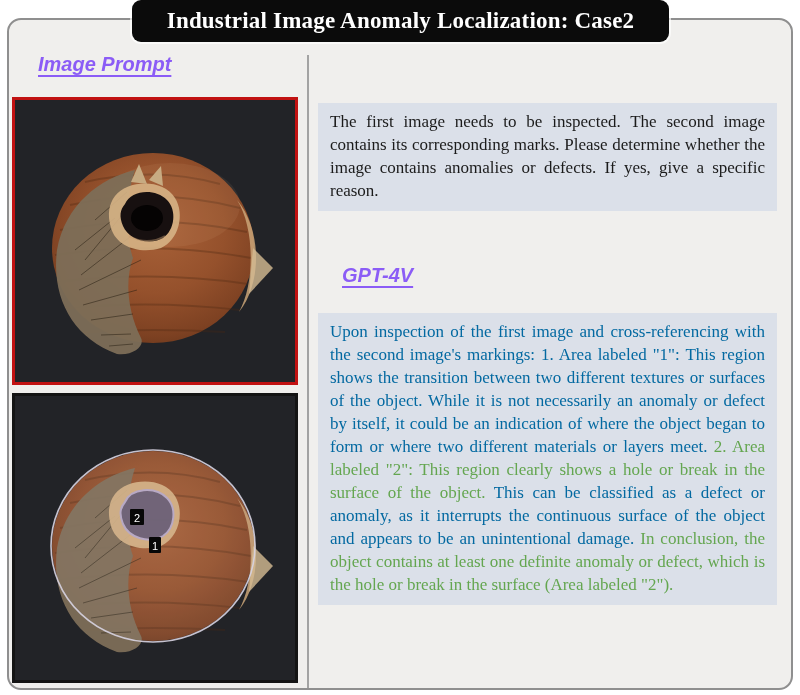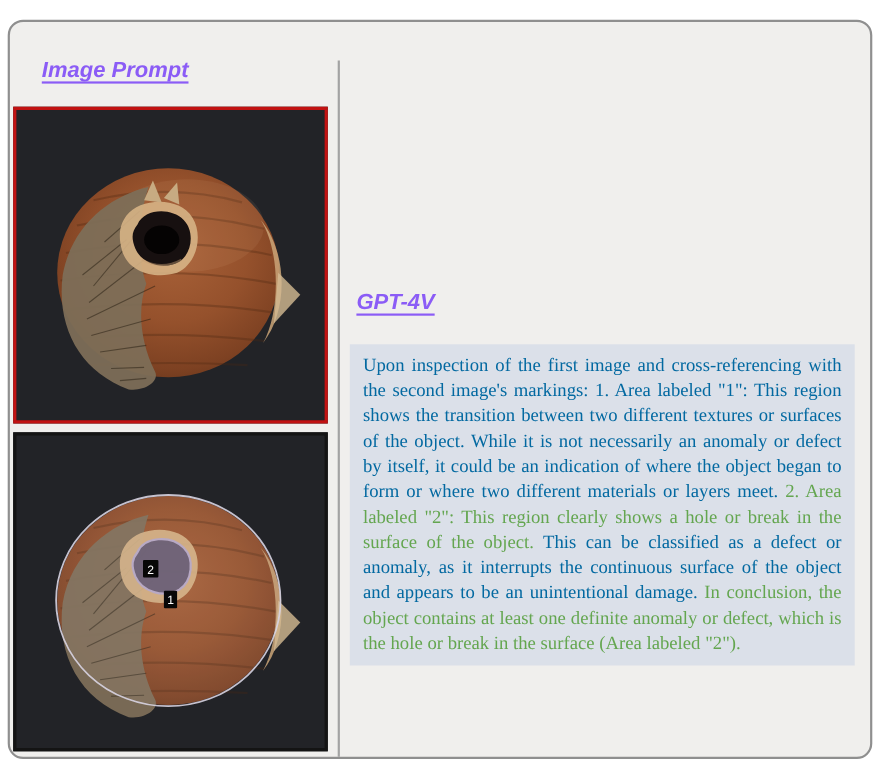--- a/index.html
+++ b/index.html
@@ -11,40 +11,41 @@
                background:#0b0b0b;border-radius:9px;color:#ffffff;
                font-family:"Liberation Serif",serif;font-weight:bold;font-size:23px;
                display:flex;align-items:center;justify-content:center;
                box-shadow:0 0 0 2px rgba(255,255,255,.65);letter-spacing:.2px;}
   .divider{position:absolute;left:307px;top:55px;width:2px;height:633px;background:#a3a3a3;}
   .section-header{position:absolute;font-family:"Liberation Sans",sans-serif;
                   font-weight:bold;font-style:italic;font-size:20px;color:#8b5cf6;
                   text-decoration:underline;text-decoration-thickness:2px;text-underline-offset:4px;}
   #hdr-image-prompt{left:38px;top:53px;}
   #hdr-language-prompt{left:343px;top:53px;}
-  #hdr-gpt4v{left:324px;top:264px;}
+  #hdr-gpt4v{left:342px;top:264px;}
   .img-frame{position:absolute;left:12px;background:#222327;}
   #img1{top:97px;width:280px;height:282px;border:3px solid #c11212;}
   #img2{top:393px;width:280px;height:284px;border:3px solid #141414;}
   .text-box{position:absolute;left:318px;width:459px;background:#dbe0e9;
             color:#1b1b1b;font-size:17px;line-height:23px;text-align:justify;
             text-align-last:left;padding:7px 12px 9px 12px;box-sizing:border-box;}
   #prompt-box{top:103px;min-height:95px;}
   #response-box{top:313px;min-height:284px;}
   .seg-black{color:#0369a1;}
   .seg-green{color:#64a650;}
   svg{display:block;}
 </style>
 </head>
 <body>
 
 <div class="figure">
 
   <div class="outer-box"></div>
 
+  <div class="title-badge">Industrial Image Anomaly Localization: Case2</div>
 
   <div class="divider"></div>
 
   <div class="section-header" id="hdr-image-prompt">Image Prompt</div>
 
   <div class="img-frame" id="img1">
     <svg width="280" height="282" viewBox="0 0 280 282">
       <defs>
         <radialGradient id="nutg1" cx="52%" cy="40%" r="75%">
           <stop offset="0%" stop-color="#a86138"></stop>
@@ -133,20 +134,23 @@
         <text x="122" y="125.5" fill="#ffffff" font-size="11" font-family="Liberation Sans, sans-serif" text-anchor="middle">2</text>
       </g>
       <g>
         <rect x="134" y="141" width="12" height="16" rx="1" fill="#070707"></rect>
         <text x="140" y="153.5" fill="#ffffff" font-size="11" font-family="Liberation Sans, sans-serif" text-anchor="middle">1</text>
       </g>
     </svg>
   </div>
 
 
+  <div class="text-box" id="prompt-box">
+    <span>The first image needs to be inspected. The second image contains its corresponding marks. Please determine whether the image contains anomalies or defects. If yes, give a specific reason.</span>
+  </div>
 
   <div class="section-header" id="hdr-gpt4v">GPT-4V</div>
 
   <div class="text-box" id="response-box">
     <span><span class="seg-black">Upon inspection of the first image and cross-referencing with the second image's markings: 1. Area labeled "1": This region shows the transition between two different textures or surfaces of the object. While it is not necessarily an anomaly or defect by itself, it could be an indication of where the object began to form or where two different materials or layers meet. </span><span class="seg-green">2. Area labeled "2": This region clearly shows a hole or break in the surface of the object. </span><span class="seg-black">This can be classified as a defect or anomaly, as it interrupts the continuous surface of the object and appears to be an unintentional damage. </span><span class="seg-green">In conclusion, the object contains at least one definite anomaly or defect, which is the hole or break in the surface (Area labeled "2").</span></span>
   </div>
 
 </div>
 
 </body></html>

